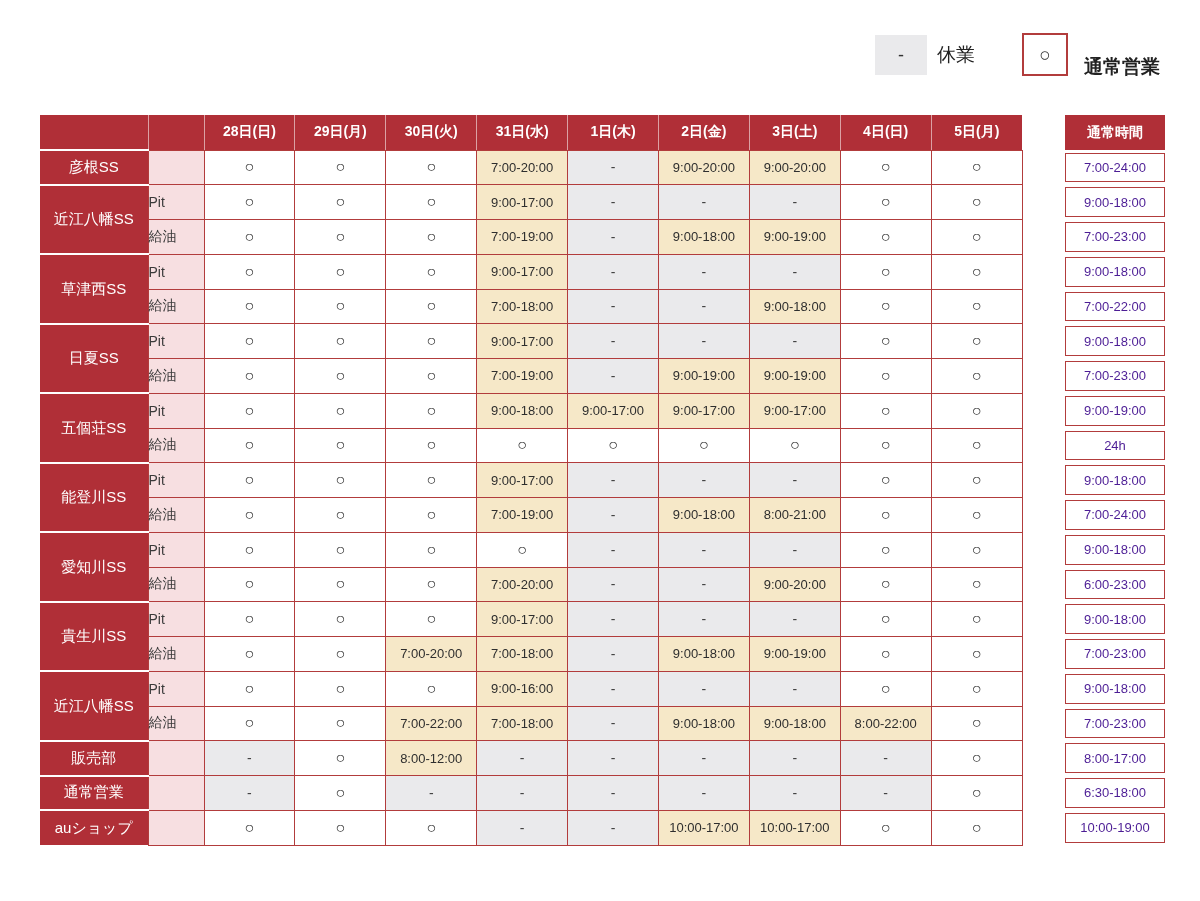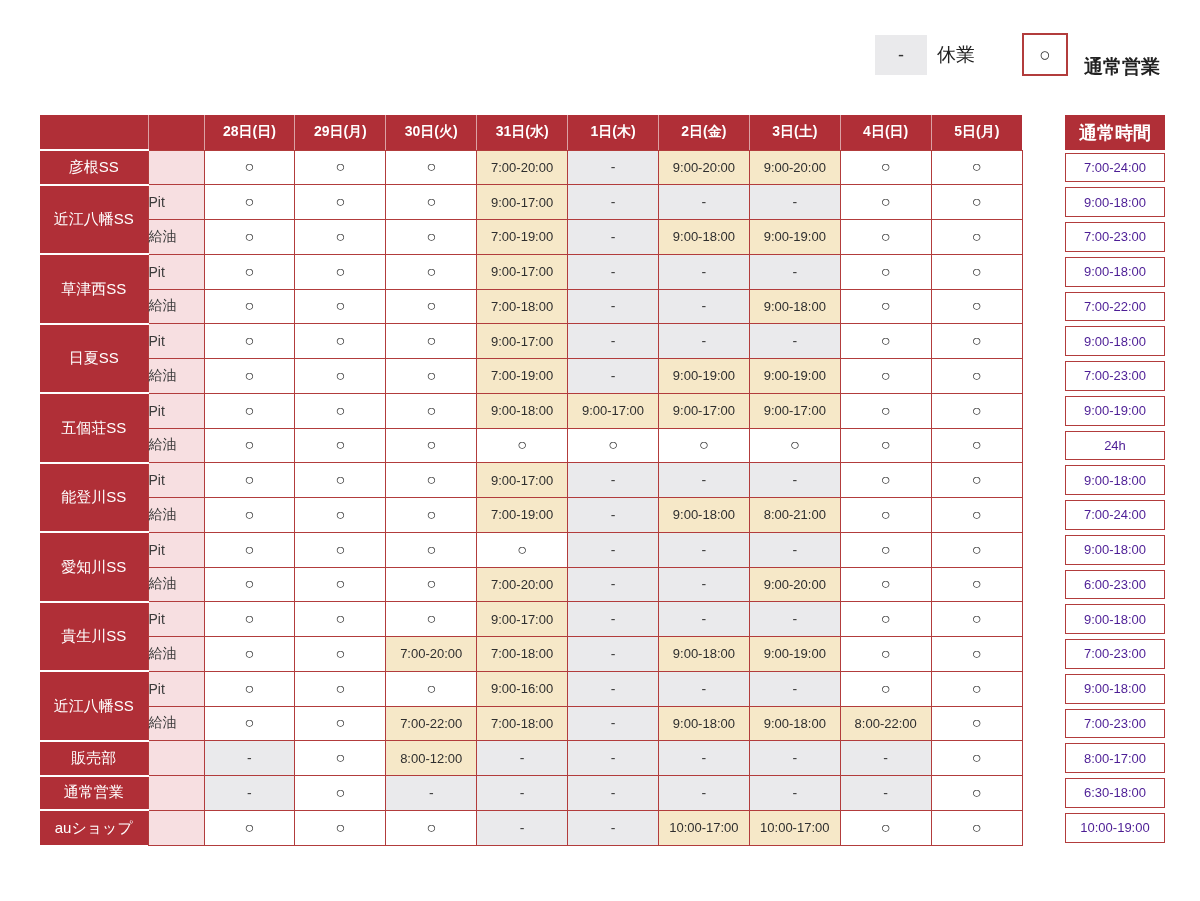--- a/index.html
+++ b/index.html
@@ -46,21 +46,21 @@
     font-size:14px;color:#3a3a3a;}
   td.c-open{background:#fff;border:1px solid var(--red-border);text-align:center;
     font-size:16px;color:#333;}
   td.c-closed{background:var(--gray);border:1px solid var(--red-border);text-align:center;
     font-size:14px;color:#444;}
   td.c-time{background:var(--beige);border:1px solid var(--red-border);text-align:center;
     font-size:13px;color:#2e2e2e;}
 
   
   .normal-col{position:absolute;left:1025px;top:0;width:100px;}
-  .normal-head{height:35px;background:var(--red-dark);color:#fff;font-size:18px;
+  .normal-head{height:35px;background:var(--red-dark);color:#fff;font-size:14px;
     font-weight:700;display:flex;align-items:center;justify-content:center;}
   .normal-slot{height:34.75px;padding:2.5px 0;}
   .normal-box{height:100%;background:#fff;border:1.5px solid var(--red-border);
     display:flex;align-items:center;justify-content:center;font-size:13px;color:#4c1d95;}
 </style>
 </head>
 <body>
 
 <div class="page">
 

